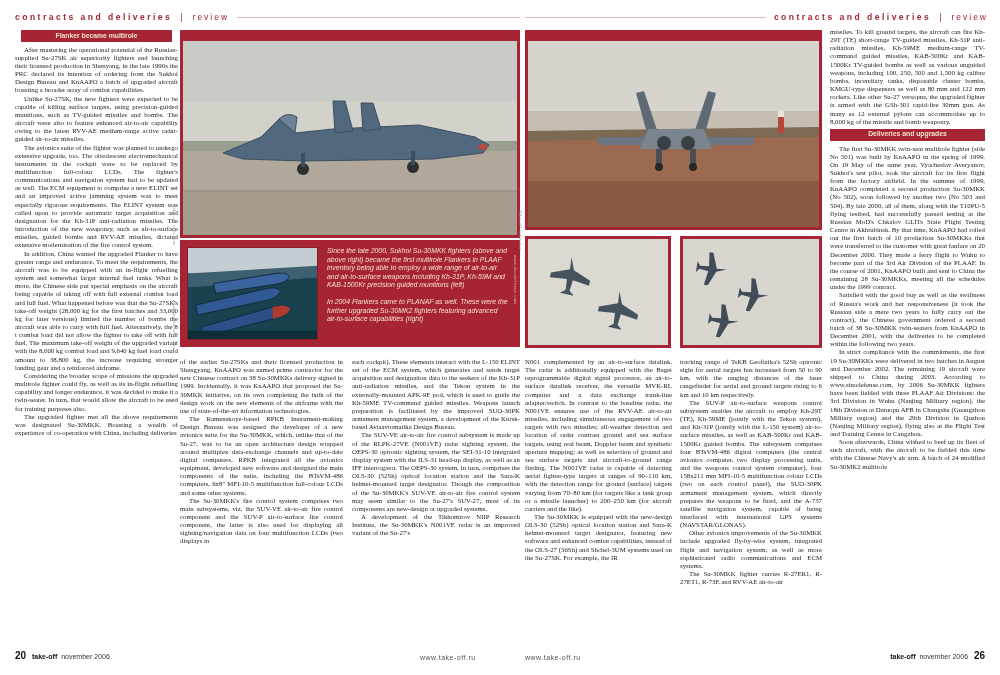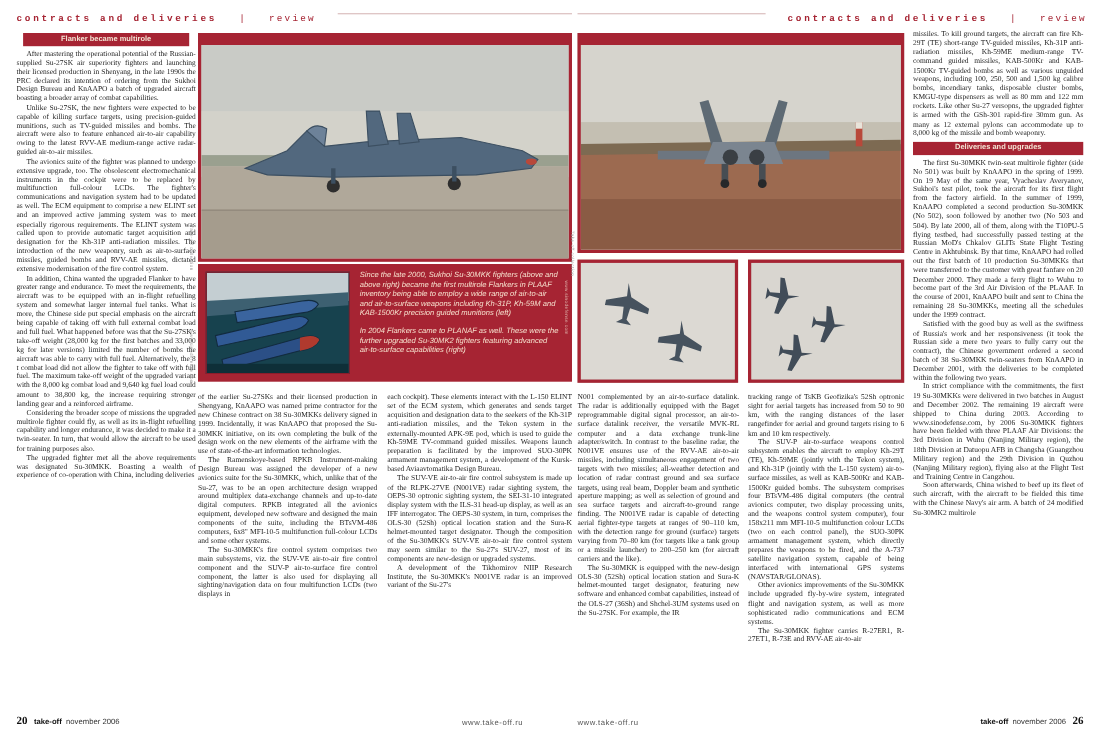--- a/index.html
+++ b/index.html
@@ -3,22 +3,22 @@
 <meta charset="utf-8">
 <style>
   * { margin:0; padding:0; box-sizing:border-box; }
   html,body { width:1000px; height:675px; background:#ffffff; overflow:hidden;
               font-family:"Liberation Serif", serif; }
   .page { position:absolute; top:0; height:675px; }
   #page-left  { left:0; width:522px; }
   #page-right { left:522px; width:478px; }
 
   
-  .hdr { position:absolute; top:12px; display:flex; align-items:flex-start; gap:20px;
-         font-family:Liberation Mono, monospace; font-size:8.5px; font-weight:bold;
+  .hdr { position:absolute; top:12px; display:flex; align-items:center; gap:8px;
+         font-family:Liberation Sans, sans-serif; font-size:8.5px; font-weight:bold;
          letter-spacing:2.5px; color:#a62433; white-space:nowrap; }
   .hdr .sect { font-weight:normal; letter-spacing:2px; }
   .hdr .rule { height:1px; background:#d8b9b9; flex:1 0 auto; }
 
   
   .col { position:absolute; font-size:6.8px; line-height:8.15px; color:#1d1d1d;
          text-align:justify; overflow:hidden; }
   .col p { text-indent:9px; }
   .col p.cont { text-indent:0; }
 
@@ -44,21 +44,21 @@
             font-size:6.9px; line-height:8.6px; color:#f6e0cd; }
   #capbox .captext p + p { margin-top:8px; }
 
   
   .vcred { position:absolute; writing-mode:vertical-rl; font-family:"Liberation Sans",sans-serif;
            font-size:4.2px; color:#9a9a9a; letter-spacing:0.4px; }
 
   
   .foot { position:absolute; bottom:14px; font-family:"Liberation Sans",sans-serif;
           font-size:7px; color:#333; }
-  .foot .num { font-size:10px; font-weight:bold; color:#111;font-family:Liberation Serif, serif; }
+  .foot .num { font-size:10px; font-weight:bold; color:#111; }
   .foot .brand { font-weight:bold; color:#111; }
   .foot.site { color:#555; letter-spacing:0.5px; }
 </style>
 </head>
 <body>
 
 <div class="page" id="page-left">
 
   <div class="hdr" style="left:15px; width:505px;">
     <span>contracts and deliveries</span>

